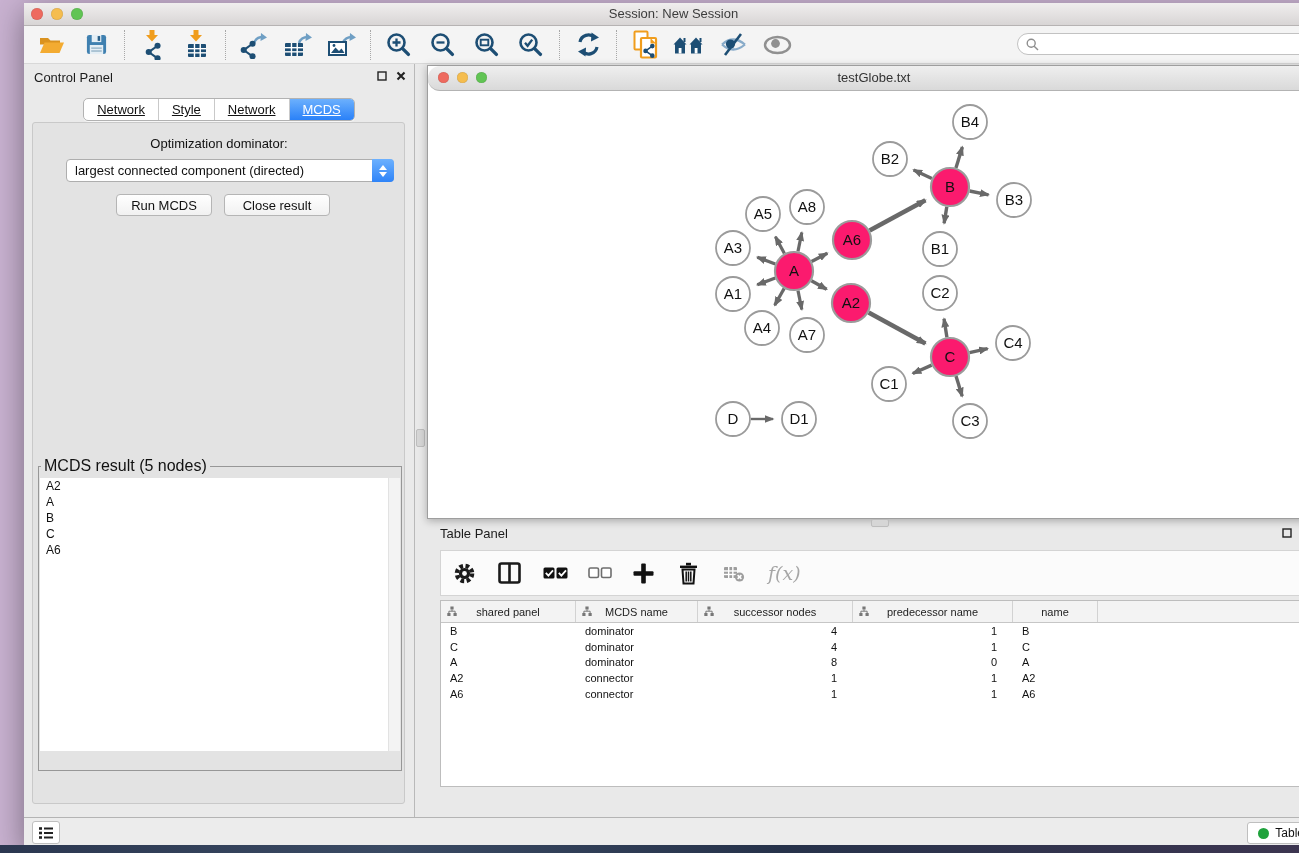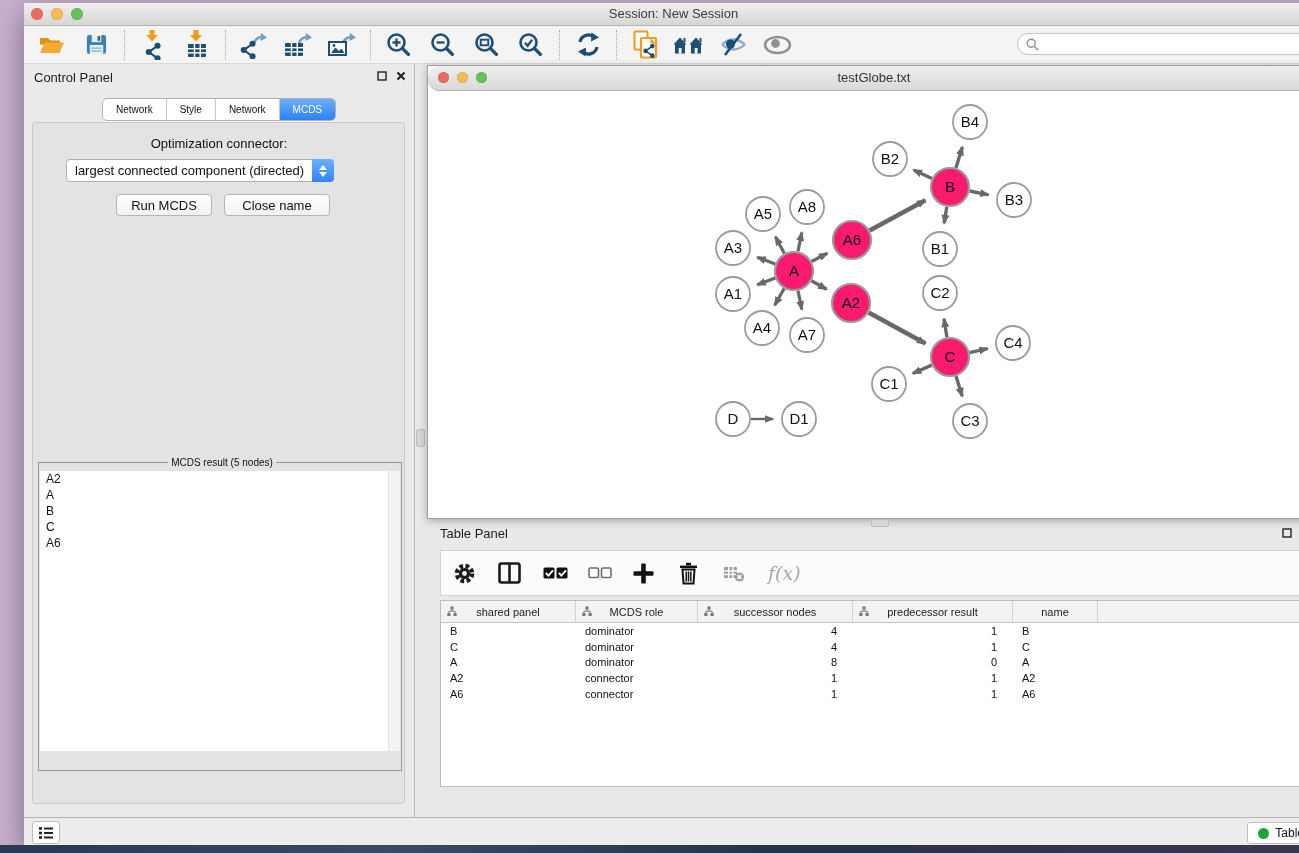--- a/index.html
+++ b/index.html
@@ -28,42 +28,42 @@
   .searchbox input{border:none;outline:none;flex:1;font-size:12px;margin-left:5px;background:transparent;}
   
   .content{flex:1;display:flex;position:relative;}
   
   .control-panel{width:391px;flex:0 0 auto;background:#eaeaea;border-right:1px solid #b9b9b9;
     position:relative;box-sizing:border-box;}
   .panel-header{position:absolute;top:6px;left:10px;font-size:13px;color:#1c1c1c;}
   .panel-icons{position:absolute;top:7px;right:8px;display:flex;gap:9px;align-items:center;}
   .seg{display:inline-flex;border:1px solid #b2b2b2;border-radius:5px;overflow:hidden;background:#fff;
     box-shadow:0 1px 0 rgba(255,255,255,.6);}
-  .seg .tab{padding:2px 13px;font-size:10px;color:#111;border-left:1px solid #c9c9c9;line-height:17px;white-space:nowrap;}
+  .seg .tab{padding:2px 13px;font-size:13px;color:#111;border-left:1px solid #c9c9c9;line-height:17px;white-space:nowrap;text-decoration:underline;}
   .seg .tab:first-child{border-left:none;}
   .seg .tab.active{background:linear-gradient(#6cb0fd,#2a81f8);color:#fff;}
   .cp-tabs{position:absolute;top:34px;left:0;right:0;display:flex;justify-content:center;}
   .cp-inner{position:absolute;top:58px;left:8px;right:9px;bottom:13px;background:#e3e3e3;
     border:1px solid #c9c9c9;border-radius:3px;}
   .opt-label{position:absolute;top:72px;left:0;right:0;text-align:center;font-size:13px;color:#111;}
-  .select{position:absolute;top:95px;left:42px;width:268px;height:23px;background:#fff;
+  .select{position:absolute;top:95px;left:42px;width:328px;height:23px;background:#fff;
     border:1px solid #aeaeae;border-radius:4px;box-sizing:border-box;}
   .select .val{display:block;line-height:21px;padding-left:8px;font-size:13px;color:#111;
     overflow:hidden;white-space:nowrap;}
   .stepper{position:absolute;right:-1px;top:-1px;bottom:-1px;width:22px;
     background:linear-gradient(#6db1fe,#2f84f8);border-radius:0 4px 4px 0;
     display:flex;flex-direction:column;align-items:center;justify-content:center;gap:2px;}
   .chev-up{width:0;height:0;border-left:4px solid transparent;border-right:4px solid transparent;border-bottom:5px solid #fff;}
   .chev-dn{width:0;height:0;border-left:4px solid transparent;border-right:4px solid transparent;border-top:5px solid #fff;}
   .btn{position:absolute;top:130px;height:22px;background:linear-gradient(#ffffff,#f1f1f1);
     border:1px solid #b5b5b5;border-radius:4px;font-size:13px;color:#111;
     display:flex;align-items:center;justify-content:center;box-sizing:border-box;}
   .mcds-fieldset{position:absolute;top:393px;left:14px;right:12px;bottom:46px;
     border:1px solid #979797;margin:0;padding:0;}
-  .mcds-fieldset legend{font-size:10px;color:#111;margin-left:2px;padding:0 3px;text-align:center;}
+  .mcds-fieldset legend{font-size:16px;color:#111;margin-left:2px;padding:0 3px;}
   .mcds-list{position:absolute;left:1px;right:1px;top:3px;bottom:1px;background:#fff;overflow:hidden;}
   .mcds-item{font-size:12px;color:#111;padding:1.5px 0 1.5px 6px;line-height:13px;}
   .mcds-scroll{position:absolute;top:0;bottom:0;right:0;width:11px;background:#f3f3f3;border-left:1px solid #e2e2e2;}
   
   .right-pane{flex:1;position:relative;background:#e9e9e9;}
   .net-frame{position:absolute;left:12px;top:1px;width:894px;height:454px;background:#fff;
     border:1px solid #9e9e9e;box-sizing:border-box;box-shadow:0 2px 8px rgba(0,0,0,.28);}
   .net-titlebar{height:24px;background:linear-gradient(#efefef,#d9d9d9);border-bottom:1px solid #b3b3b3;position:relative;border-radius:12px;}
   .net-title{position:absolute;left:0;right:0;top:4px;text-align:center;font-size:13px;color:#333;}
   .net-lights{position:absolute;left:10px;top:6px;display:flex;gap:8px;}
@@ -347,32 +347,32 @@
         </div>
         <div class="cp-tabs">
             <div class="seg" id="cp-tabs">
               <div class="tab">Network</div>
               <div class="tab">Style</div>
               <div class="tab">Network</div>
               <div class="tab active">MCDS</div>
             </div>
           </div>
         <div class="cp-inner"></div>
-        <div class="opt-label">Optimization connector:</div>
+        <div class="opt-label">Optimization dominator:</div>
 
         <div class="select">
           <span class="val">largest connected component (directed)</span>
           <span class="stepper">
               <span class="chev-up"></span>
               <span class="chev-dn"></span>
             </span>
         </div>
 
         <div class="btn" style="left:92px;width:96px;">Run MCDS</div>
-        <div class="btn" style="left:200px;width:106px;">Close name</div>
+        <div class="btn" style="left:200px;width:106px;">Close result</div>
 
         <fieldset class="mcds-fieldset">
           <legend>MCDS result (5 nodes)</legend>
           <div style="position:relative;height:calc(100% - 18px);">
             <div class="mcds-list" id="mcds-list">
               <div class="mcds-item">A2</div>
                 <div class="mcds-item">A</div>
                 <div class="mcds-item">B</div>
                 <div class="mcds-item">C</div>
                 <div class="mcds-item">A6</div>
@@ -611,39 +611,39 @@
                   </svg>
                   <span>shared panel</span>
                 </div>
                 <div class="th" style="width:122px">
                   <svg class="colicon" width="10" height="11" viewBox="0 0 10 11">
                     <rect x="3.4" y="0.5" width="3.2" height="3" fill="#777"></rect>
                     <rect x="0.3" y="7" width="3.2" height="3" fill="#777"></rect>
                     <rect x="6.5" y="7" width="3.2" height="3" fill="#777"></rect>
                     <path d="M5,3.5 V5.2 M1.9,7 V5.2 H8.1 V7" fill="none" stroke="#777" stroke-width="1"></path>
                   </svg>
-                  <span>MCDS role</span>
+                  <span>MCDS name</span>
                 </div>
                 <div class="th" style="width:155px">
                   <svg class="colicon" width="10" height="11" viewBox="0 0 10 11">
                     <rect x="3.4" y="0.5" width="3.2" height="3" fill="#777"></rect>
                     <rect x="0.3" y="7" width="3.2" height="3" fill="#777"></rect>
                     <rect x="6.5" y="7" width="3.2" height="3" fill="#777"></rect>
                     <path d="M5,3.5 V5.2 M1.9,7 V5.2 H8.1 V7" fill="none" stroke="#777" stroke-width="1"></path>
                   </svg>
                   <span>successor nodes</span>
                 </div>
                 <div class="th" style="width:160px">
                   <svg class="colicon" width="10" height="11" viewBox="0 0 10 11">
                     <rect x="3.4" y="0.5" width="3.2" height="3" fill="#777"></rect>
                     <rect x="0.3" y="7" width="3.2" height="3" fill="#777"></rect>
                     <rect x="6.5" y="7" width="3.2" height="3" fill="#777"></rect>
                     <path d="M5,3.5 V5.2 M1.9,7 V5.2 H8.1 V7" fill="none" stroke="#777" stroke-width="1"></path>
                   </svg>
-                  <span>predecessor result</span>
+                  <span>predecessor name</span>
                 </div>
                 <div class="th" style="width:85px">
                   <span>name</span>
                 </div>
                 <div class="th fill"></div>
               </div>
               <div class="tr">
                 <div class="td left" style="width:135px">B</div>
                 <div class="td left" style="width:122px">dominator</div>
                 <div class="td right" style="width:155px">4</div>

